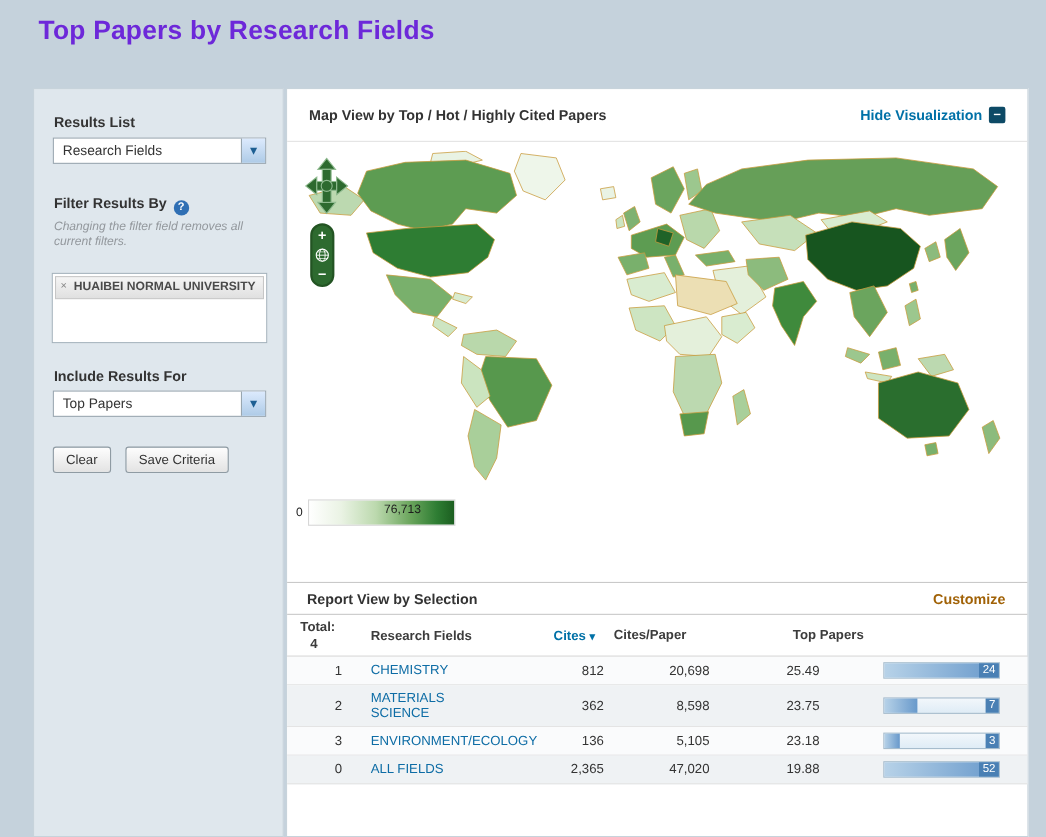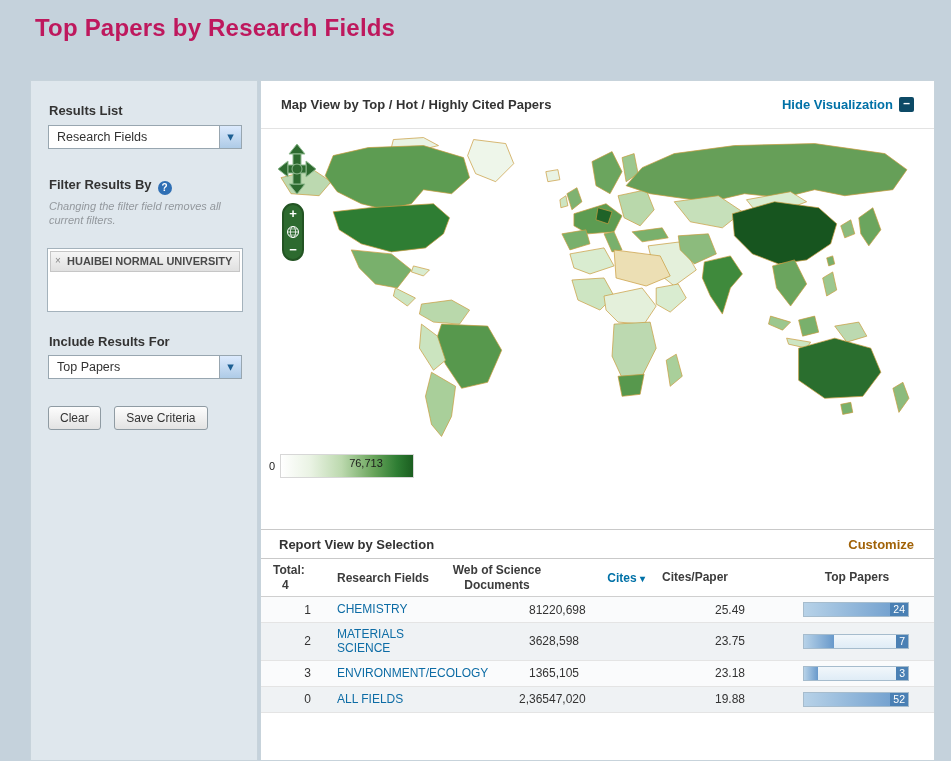--- a/index.html
+++ b/index.html
@@ -5,21 +5,21 @@
   * { box-sizing: border-box; margin: 0; padding: 0; }
   html,body { width: 951px; height: 761px; }
   body {
     position: relative;
     background: #c5d2dc;
     font-family: "Liberation Sans", sans-serif;
     overflow: hidden;
   }
   .page-title {
     position: absolute; left: 35px; top: 14px;
-    font-size: 24px; font-weight: bold; color: #be185d; letter-spacing: .2px;
+    font-size: 24px; font-weight: bold; color: #6d28d9; letter-spacing: .2px;
   }
   
   .sidebar {
     position: absolute; left: 30px; top: 80px; width: 228px; bottom: 0;
     background: #dfe7ed; border: 1px solid #c7d3db;
   }
   .sb-label { position: absolute; left: 18px; font-size: 13px; font-weight: bold; color: #333; }
   .lbl-results { top: 22px; }
   .lbl-filter  { top: 96px; }
   .lbl-include { top: 253px; font-weight: bold; }
@@ -105,21 +105,21 @@
   .report-title { font-size: 13px; font-weight: bold; color: #333; }
   .customize { color: #a16207; font-size: 13px; font-weight: bold; cursor: pointer; }
   
   .thead {
     display: flex; align-items: center; min-height: 38px;
     border-bottom: 1px solid #cfcfcf; font-size: 12px; font-weight: bold; color: #3c3c3c;
   }
   .col-rank { width: 56px; }
   .col-field { width: 128px; padding-left: 20px; text-align: left; }
   .col-docs { width: 104px; text-align: right; }
-  .col-cites { width: 96px; }
+  .col-cites { width: 96px; text-align: right; }
   .col-cpp { width: 100px; text-align: right; }
   .col-bar { margin-left: 58px; width: 108px; }
   .thead .col-rank { padding-left: 12px; line-height: 1.25; }
   .thead .col-rank .total-val { padding-left: 9px; display: block; }
   .thead .col-docs, .thead .col-cpp, .thead .col-bar { text-align: center; line-height: 1.25; }
   .thead .col-cites { text-align: right; color: #0071a7; cursor: pointer; }
   .sort-arrow { font-size: 10px; color: #0071a7; }
   .t-row {
     display: flex; align-items: center; border-bottom: 1px solid #e4e4e4;
     font-size: 12px; color: #333; padding: 4px 0; min-height: 26px;
@@ -287,21 +287,20 @@
     <span class="report-title">Report View by Selection</span>
     <span class="customize">Customize</span>
   </div>
 
   <div class="thead">
     <span class="col-rank">
       <span>Total:</span>
       <span class="total-val">4</span>
     </span>
     <span class="col-field">Research Fields</span>
-    <span class="col-docs">Web of Science Documents</span>
     <span class="col-cites">
       <span>Cites</span>
       <span class="sort-arrow">▾</span>
     </span>
     <span class="col-cpp">Cites/Paper</span>
     <span class="col-bar">Top Papers</span>
   </div>
 
   <div>
   <div class="t-row plain">

